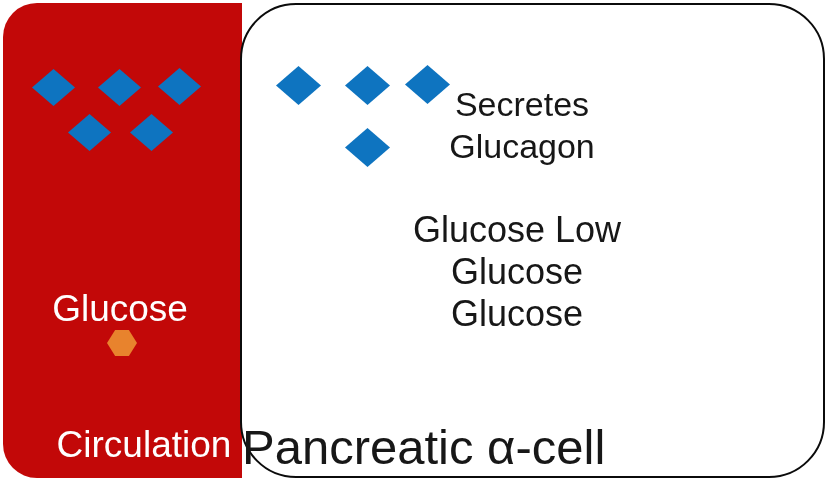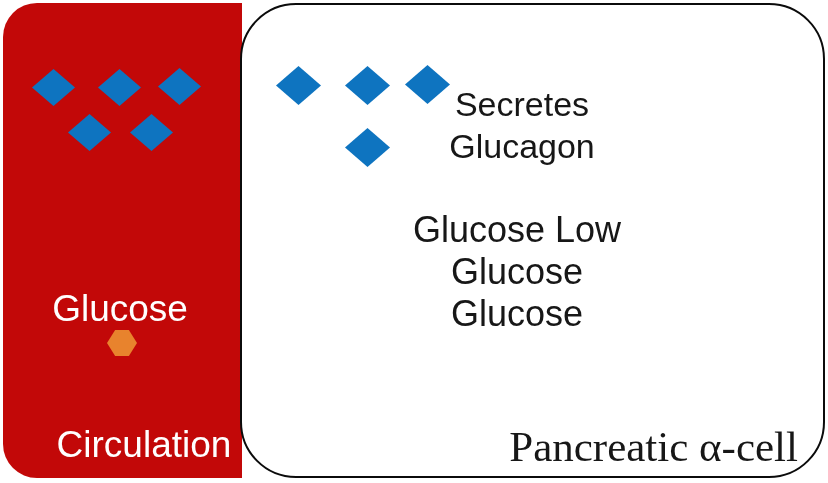--- a/index.html
+++ b/index.html
@@ -72,26 +72,25 @@
     font-size: 35px;
     line-height: 42px;
   }
   .text-block span { display: block; }
   .secretes-block { left: 180px; top: 78px; width: 200px; font-size: 34px; }
   .senses-block   { left: 155px; top: 204px; width: 240px; font-size: 36px; }
   .alpha-cell-title {
     position: absolute;
     left: 0; top: 420px;
     width: 556px;
-    text-align: right;
+    text-align: left;
     color: var(--text_dark);
-    font-size: 43px;
+    font-size: 49px;
     line-height: 44px;
     white-space: nowrap;
-    font-family: Liberation Serif, serif;
   }
 </style>
 </head>
 <body>
 
 <div class="canvas">
 
   <div class="circulation-box">
     <div class="diamond" style="left:29px;  top:66px;"></div>
     <div class="diamond" style="left:95px;  top:66px;"></div>

